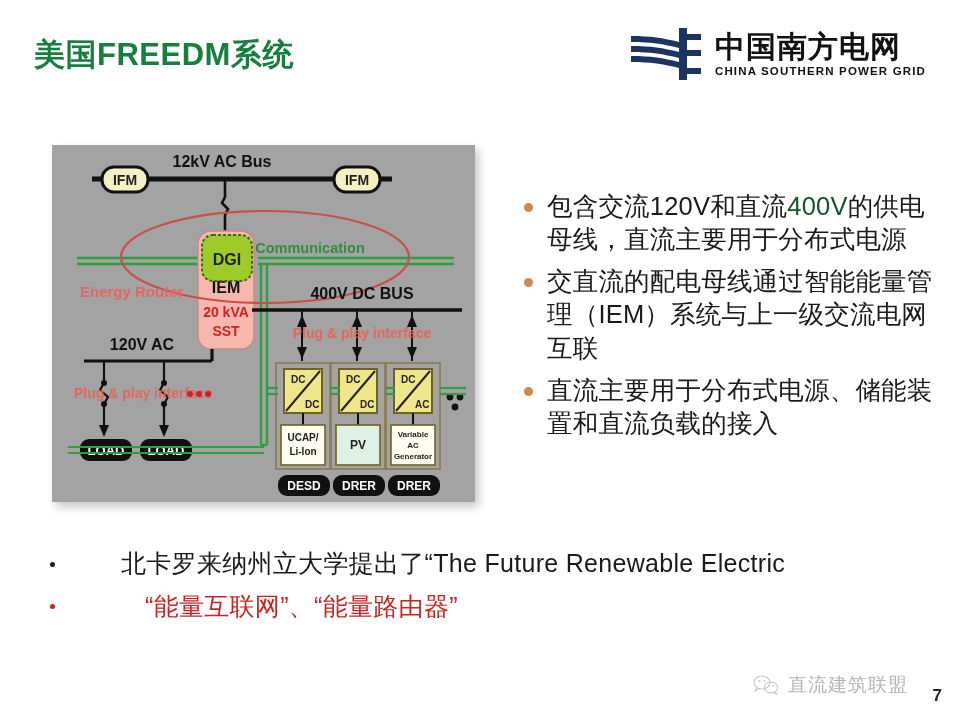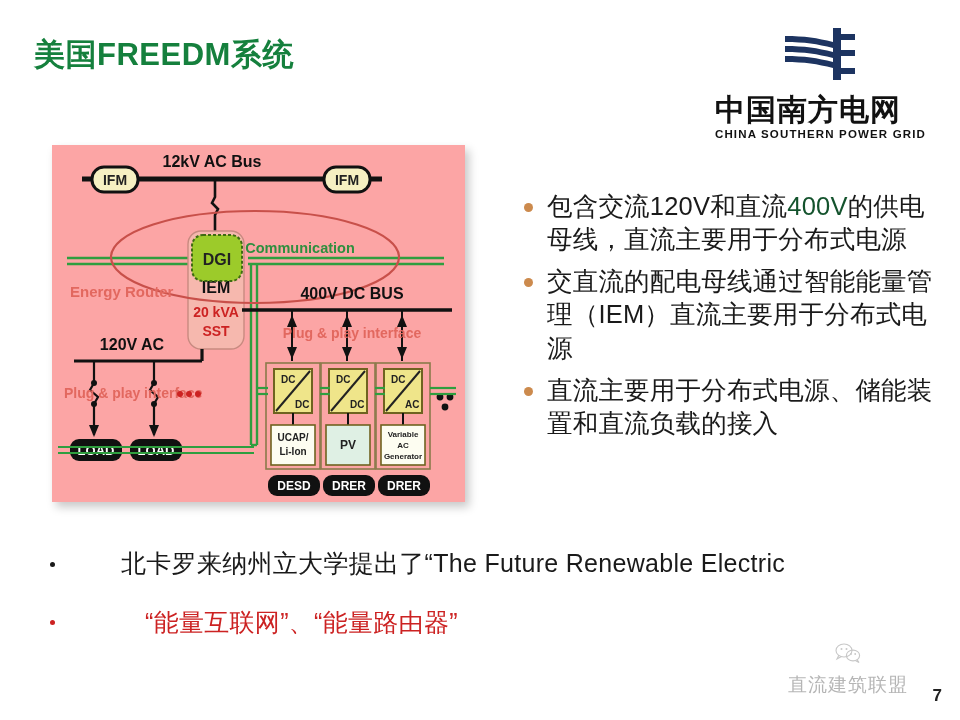--- a/index.html
+++ b/index.html
@@ -27,21 +27,20 @@
     white-space: nowrap;
   }
 
   #brand-logo {
     position: absolute;
     right: 34px;
     top: 26px;
     display: flex;
     align-items: center;
     gap: 12px;
-    flex-direction: column;
   }
   .logo-mark {
     width: 74px;
     height: 56px;
     flex: none;
   }
   .logo-text-block {
     display: flex;
     flex-direction: column;
     justify-content: center;
@@ -64,22 +63,23 @@
     text-align: center;
   }
 
   
   #freedm-diagram {
     position: absolute;
     left: 52px;
     top: 145px;
     width: 413px;
     height: 357px;
-    background: #fca5a5;
+    background: #a3a3a3;
     box-shadow: 4px 5px 9px rgba(0,0,0,0.22);
+    padding-left: 10px;
   }
   #freedm-diagram svg { display: block; }
 
   .d-label   { font-family: "Liberation Sans", sans-serif; font-weight: bold; fill: #111; }
   .d-red     { font-family: "Liberation Sans", sans-serif; font-weight: bold; fill: #e2685f; }
   .d-redd    { font-family: "Liberation Sans", sans-serif; font-weight: bold; fill: #cc2222; }
   .d-green   { font-family: "Liberation Sans", sans-serif; font-weight: bold; fill: #2f8f3f; }
   .d-white   { font-family: "Liberation Sans", sans-serif; font-weight: bold; fill: #ffffff; }
   .d-dark    { font-family: "Liberation Sans", sans-serif; font-weight: bold; fill: #222; }
 
@@ -135,33 +135,32 @@
     margin-left: 8px;
   }
   .bt-dot.red { background: #cc2222; margin-top: 15px; }
   .bt-text {
     font-size: 25px;
     line-height: 1.38;
     color: #1a1a1a;
     letter-spacing: 0.3px;
   }
   .bt-text.red { color: #cc2222; }
-  #bottom-row-2 { margin-top: 24px; text-align: right; }
+  #bottom-row-2 { margin-top: 8px; text-align: right; }
   #bottom-row-2 .bt-text { padding-left: 24px; }
 
   
   #footer-watermark {
     position: absolute;
     right: 52px;
     bottom: 22px;
     display: flex;
     align-items: center;
     gap: 8px;
     opacity: 0.55;
-    flex-direction: column;
   }
   .wechat-icon { width: 28px; height: 22px; flex: none; }
   .wm-text {
     font-size: 19px;
     color: #7a7a7a;
     letter-spacing: 1px;
     white-space: nowrap;
   }
   #page-number {
     position: absolute;
@@ -362,21 +361,21 @@
 
 <div id="bullet-panel">
 
   <div class="bullet-row">
     <span class="bullet-dot"></span>
     <span class="bullet-text"><span>包含交流120V和直流</span><span class="hl-red">400V</span><span>的供电母线，直流主要用于分布式电源</span></span>
   </div>
 
   <div class="bullet-row">
     <span class="bullet-dot"></span>
-    <span class="bullet-text">交直流的配电母线通过智能能量管理（IEM）直流主要用于分布式电源</span>
+    <span class="bullet-text">交直流的配电母线通过智能能量管理（IEM）系统与上一级交流电网互联</span>
   </div>
 
   <div class="bullet-row">
     <span class="bullet-dot"></span>
     <span class="bullet-text">直流主要用于分布式电源、储能装置和直流负载的接入</span>
   </div>
 
 </div>
 
 <div id="bottom-block">

